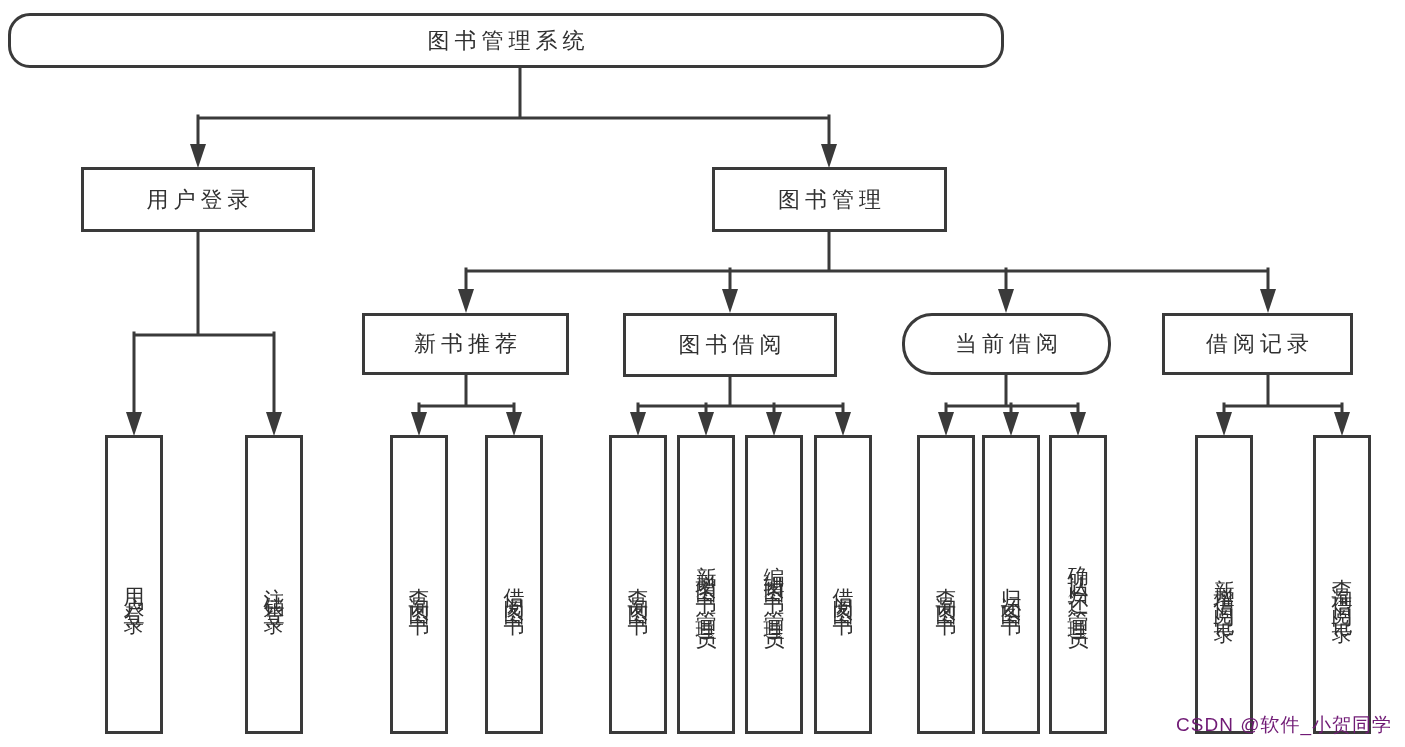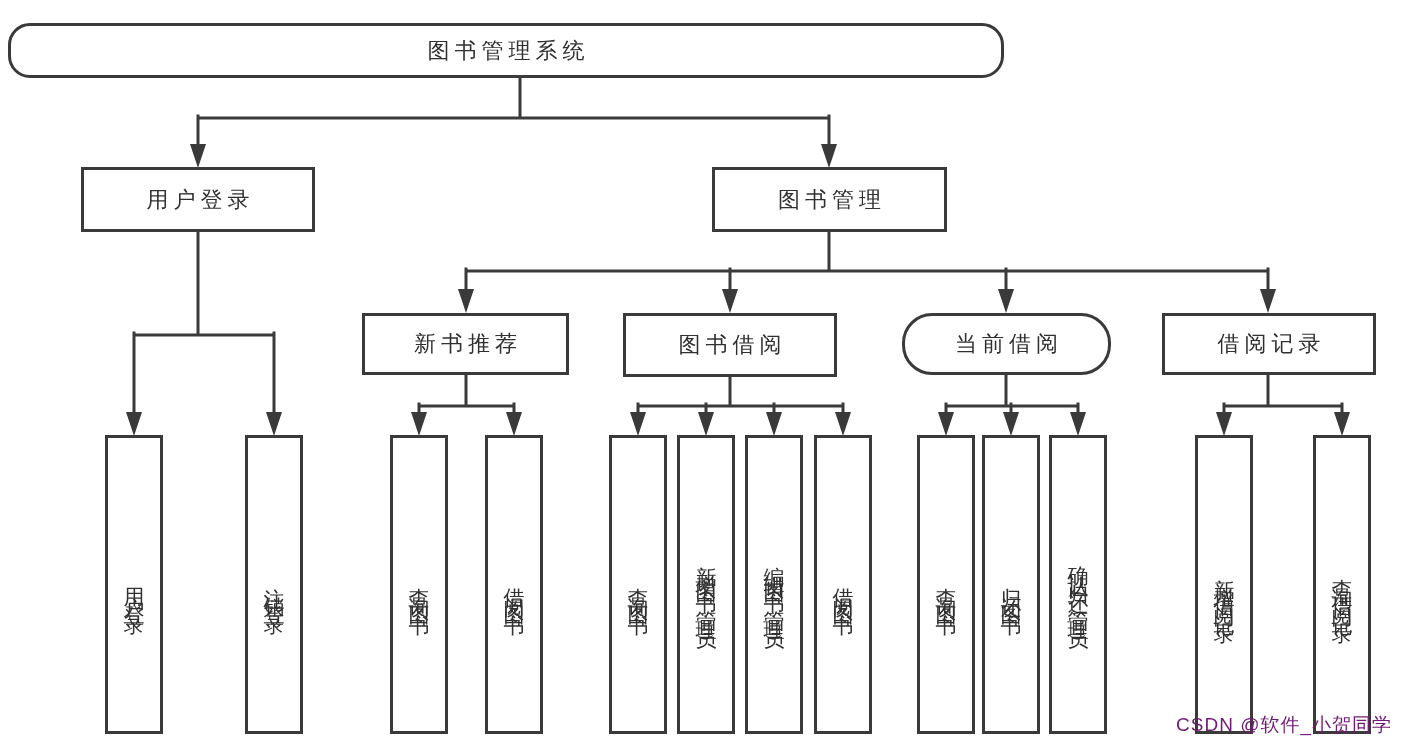--- a/index.html
+++ b/index.html
@@ -74,29 +74,29 @@
       <polygon points="766,412 782,412 774,436"></polygon>
       <polygon points="835,412 851,412 843,436"></polygon>
       <polygon points="938,412 954,412 946,436"></polygon>
       <polygon points="1003,412 1019,412 1011,436"></polygon>
       <polygon points="1070,412 1086,412 1078,436"></polygon>
       <polygon points="1216,412 1232,412 1224,436"></polygon>
       <polygon points="1334,412 1350,412 1342,436"></polygon>
     </g>
   </svg>
 
-  <div class="node" style="left:8px;top:23px;width:996px;height:55px;border-radius:22px;">图书管理系统</div>
+  <div class="node" style="left:8px;top:13px;width:996px;height:55px;border-radius:22px;">图书管理系统</div>
 
   <div class="node" style="left:81px;top:167px;width:234px;height:65px;">用户登录</div>
   <div class="node" style="left:362px;top:313px;width:207px;height:62px;">新书推荐</div>
 
   <div class="node" style="left:712px;top:167px;width:235px;height:65px;">图书管理</div>
   <div class="node" style="left:623px;top:313px;width:214px;height:64px;">图书借阅</div>
   <div class="node" style="left:902px;top:313px;width:209px;height:62px;border-radius:30px;">当前借阅</div>
-  <div class="node" style="left:1162px;top:313px;width:214px;height:62px;">借阅记录</div>
+  <div class="node" style="left:1162px;top:313px;width:191px;height:62px;">借阅记录</div>
 
   <div class="node leaf" style="left:105px;top:435px;width:58px;height:299px;">用户登录</div>
   <div class="node leaf" style="left:245px;top:435px;width:58px;height:299px;">注销登录</div>
 
   <div class="node leaf" style="left:390px;top:435px;width:58px;height:299px;">查询图书</div>
   <div class="node leaf" style="left:485px;top:435px;width:58px;height:299px;">借阅图书</div>
 
   <div class="node leaf" style="left:609px;top:435px;width:58px;height:299px;">查询图书</div>
   <div class="node leaf" style="left:677px;top:435px;width:58px;height:299px;">新增图书（管理员）</div>
   <div class="node leaf" style="left:745px;top:435px;width:58px;height:299px;">编辑图书（管理员）</div>

